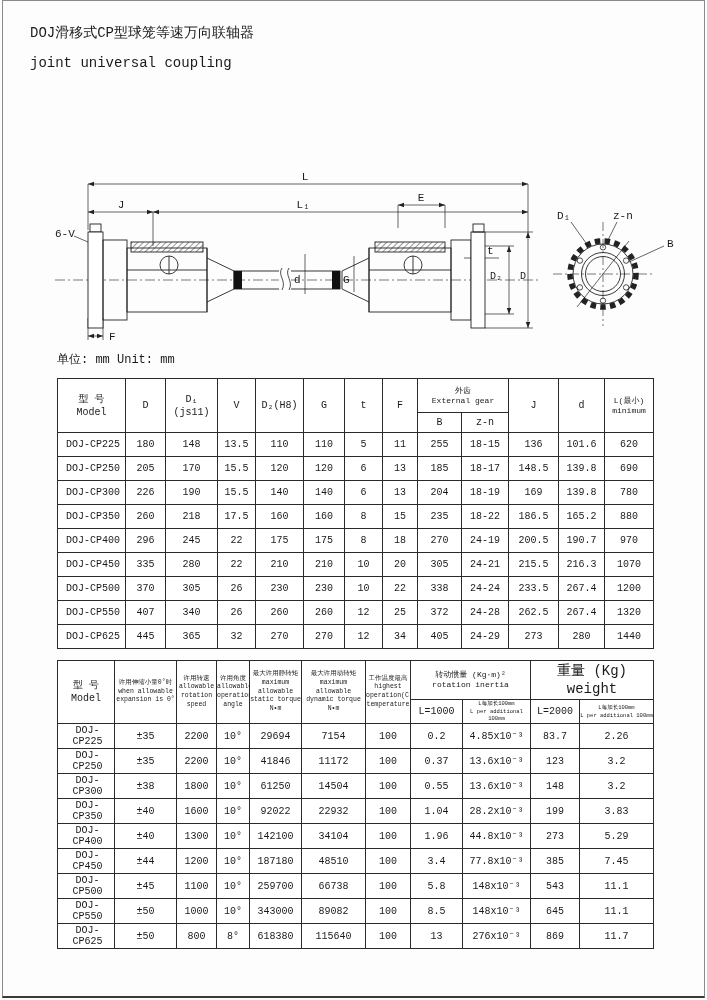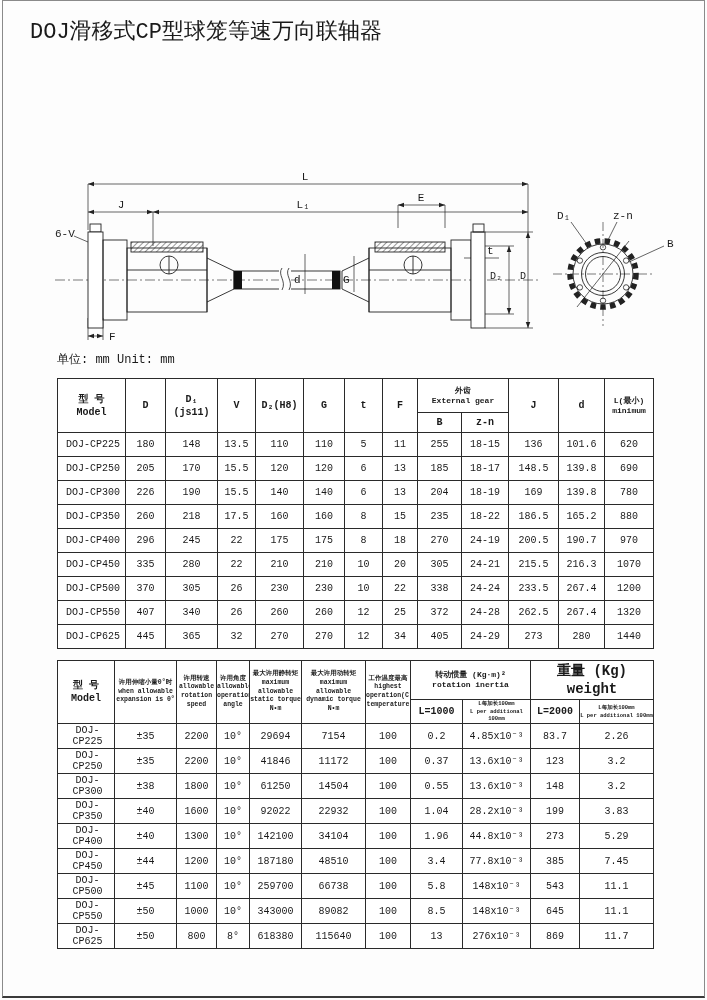--- a/index.html
+++ b/index.html
@@ -1,29 +1,29 @@
 <!DOCTYPE html>
 <html><head>
 <meta charset="utf-8">
 <style>
   html,body{margin:0;padding:0;background:#e8e8e8;}
   .page{position:relative;width:707px;height:1000px;background:#fdfdfd;
         font-family:"Liberation Mono","DejaVu Sans Mono",monospace;color:#1a1a1a;overflow:hidden;}
   .page-frame{position:absolute;left:2px;top:0;right:2px;bottom:2px;border:1px solid #8a8a8a;border-bottom:2px solid #3a3a3a;pointer-events:none;}
-  .title-block{position:absolute;left:30px;top:18px;font-size:22px;line-height:30px;white-space:nowrap;}
+  .title-block{position:absolute;left:30px;top:18px;font-size:14px;line-height:30px;white-space:nowrap;}
   .subtitle{position:absolute;left:85px;top:145px;font-size:15px;white-space:nowrap;}
   .unit-note{position:absolute;left:57px;top:351px;font-size:12px;}
   .drawing{position:absolute;left:21px;top:166px;}
   svg text{font-family:"Liberation Mono","DejaVu Sans Mono",monospace;fill:#1a1a1a;}
 
   table{border-collapse:collapse;table-layout:fixed;position:absolute;left:57px;background:#fff;}
   #table1{top:378px;width:596px;}
   #table2{top:660px;width:596px;}
   th,td{border:1px solid #2a2a2a;text-align:center;vertical-align:middle;font-weight:normal;padding:0;overflow:hidden;}
-  th{white-space:pre-line;font-size:10px;line-height:1.3;font-weight:bold;}
+  th{white-space:pre-line;font-size:10px;line-height:1.3;}
   td{font-size:10px;height:23px;}
   #table2 td{height:24px;}
   td.model-cell{text-align:center;padding-left:3px;}
   .th-sm{font-size:8px;line-height:1.25;}
   .th-xs{font-size:6.5px;line-height:1.35;}
   .th-xxs{font-size:5.5px;line-height:1.4;}
   .th-lg{font-size:14px;border-radius:17px;}
   .t1-h1{height:34px;} .t1-h2{height:20px;}
   .t2-h1{height:39px;} .t2-h2{height:22px;}
   
@@ -34,20 +34,21 @@
   .t2c7{width:45px}.t2c8{width:52px}.t2c9{width:68px}.t2c10{width:49px}.t2c11{width:74px}
 </style>
 </head>
 <body>
 
 <div class="page">
   <div class="page-frame"></div>
 
   <div class="title-block">
     <div>DOJ滑移式CP型球笼等速万向联轴器</div>
+    <div>joint universal coupling</div>
   </div>
 
 
   <svg class="drawing" width="665" height="192" viewBox="0 0 665 192">
     <defs>
       <marker id="ar" markerWidth="10" markerHeight="8" refX="9" refY="4" orient="auto-start-reverse">
         <path d="M0,0.6 L9,4 L0,7.4 z" fill="#222"></path>
       </marker>
       <pattern id="hatch" width="4" height="4" patternUnits="userSpaceOnUse" patternTransform="rotate(45)">
         <line x1="0" y1="0" x2="0" y2="4" stroke="#333" stroke-width="1"></line>

